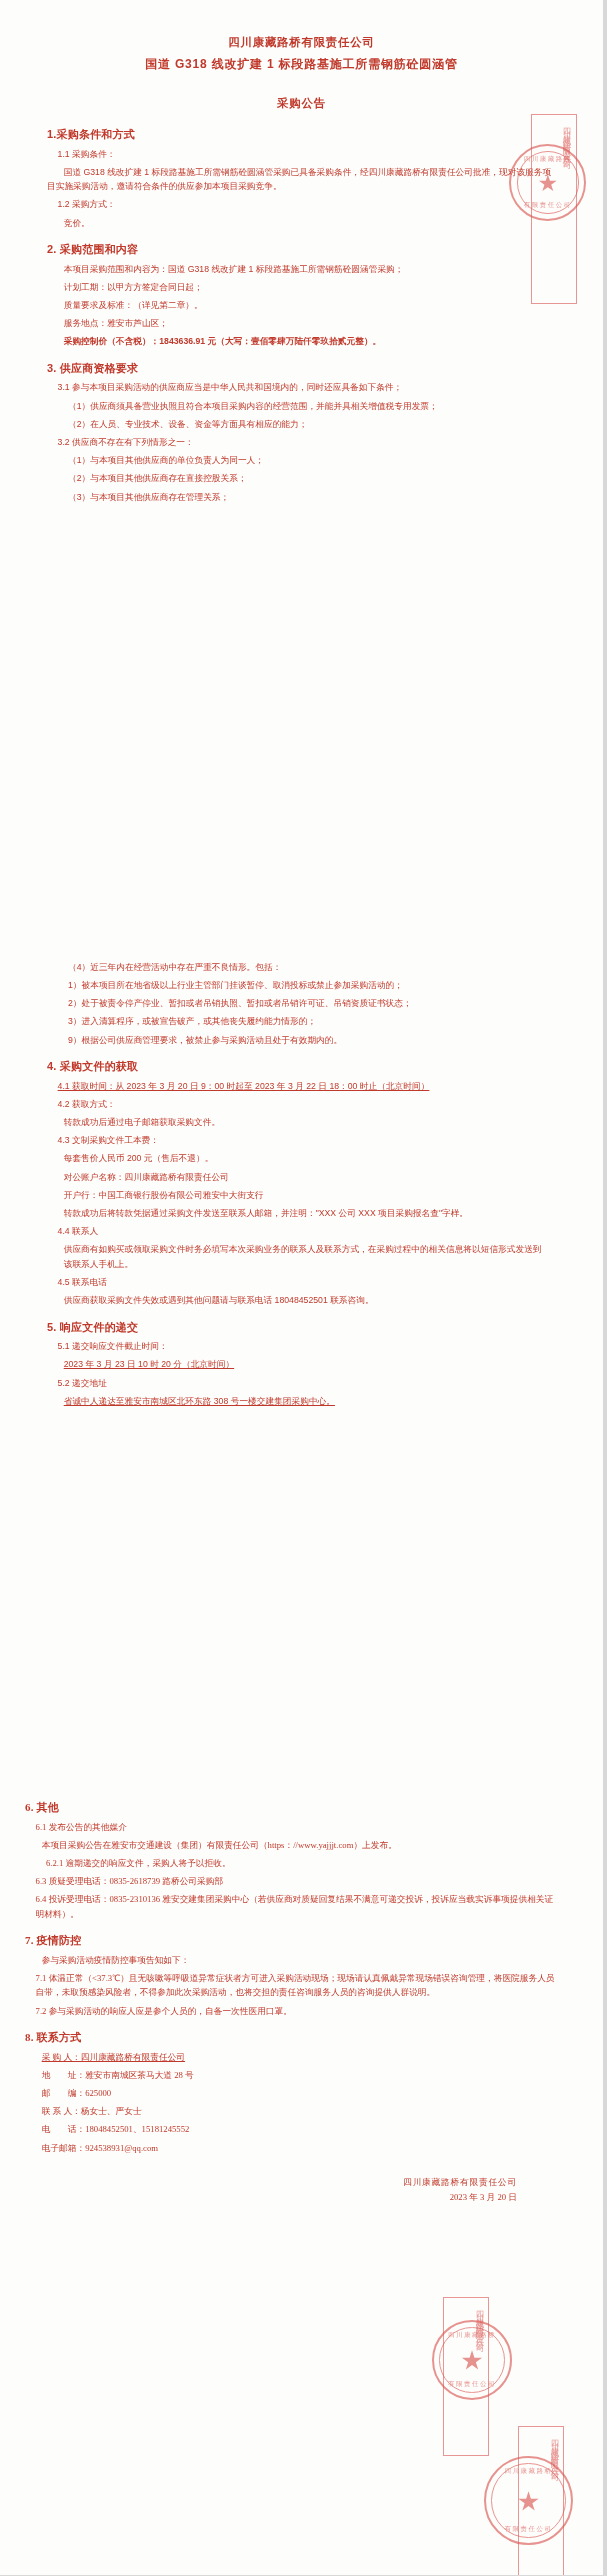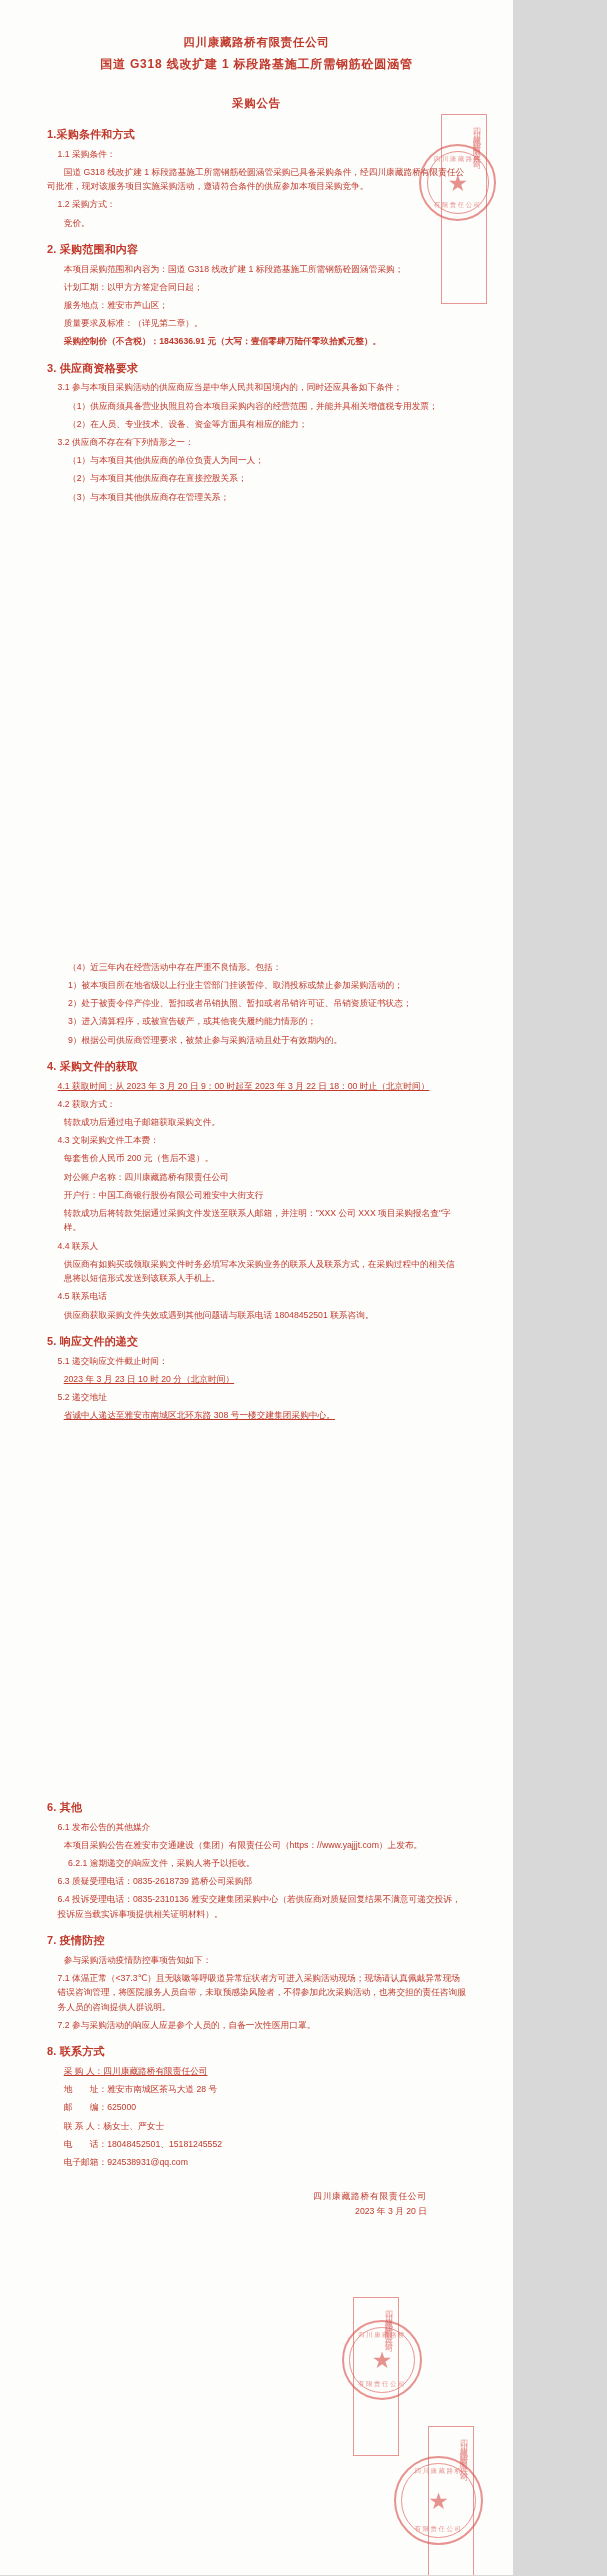--- a/index.html
+++ b/index.html
@@ -1,27 +1,27 @@
 <!DOCTYPE html>
 <html lang="zh" style="font-size:12px"><head>
 <meta charset="utf-8">
 <style>
   html,body{margin:0;padding:0;background:#d8d8d8;}
   body{font-family:"Liberation Sans","DejaVu Sans",sans-serif;}
   .page-wrap{width:607px;margin:0 auto;background:#d8d8d8;}
   .page{
     position:relative;
-    width:513px;
+    width:603px;
     background:#fdfdfb;
     box-sizing:border-box;
     overflow:hidden;
   }
   .page.p1{height:865px;padding:32px 47px 0 47px;}
   .page.p2{height:832px;padding:91px 55px 0 47px;}
-  .page.p3{height:878px;padding:91px 47px 0 47px;}
+  .page.p3{height:878px;padding:91px 47px 0 25px;font-family:Liberation Serif, serif;}
   .gap{height:0px;background:#d8d8d8;}
 
   .doc-title{
     text-align:center;
     color:#c0392b;
     font-weight:bold;
     letter-spacing:0.8px;
   }
   .t1{font-size:11.4px;line-height:21px;}
   .t2{font-size:12px;line-height:23px;}
@@ -133,22 +133,22 @@
 
     <h2 class="sec">1.采购条件和方式</h2>
     <p class="l2">1.1 采购条件：</p>
     <p class="body">国道 G318 线改扩建 1 标段路基施工所需钢筋砼圆涵管采购已具备采购条件，经四川康藏路桥有限责任公司批准，现对该服务项目实施采购活动，邀请符合条件的供应参加本项目采购竞争。</p>
     <p class="l2">1.2 采购方式：</p>
     <p class="ind">竞价。</p>
 
     <h2 class="sec">2. 采购范围和内容</h2>
     <p class="body">本项目采购范围和内容为：国道 G318 线改扩建 1 标段路基施工所需钢筋砼圆涵管采购；</p>
     <p class="ind">计划工期：以甲方方签定合同日起；</p>
+    <p class="ind">质量要求及标准：（详见第二章）。</p>
     <p class="ind">服务地点：雅安市芦山区；</p>
-    <p class="ind">质量要求及标准：（详见第二章）。</p>
     <p class="ind bold">采购控制价（不含税）：1843636.91 元（大写：壹佰零肆万陆仟零玖拾贰元整）。</p>
 
     <h2 class="sec">3. 供应商资格要求</h2>
     <p class="l2">3.1 参与本项目采购活动的供应商应当是中华人民共和国境内的，同时还应具备如下条件；</p>
     <p class="l3">（1）供应商须具备营业执照且符合本项目采购内容的经营范围，并能并具相关增值税专用发票；</p>
     <p class="l3">（2）在人员、专业技术、设备、资金等方面具有相应的能力；</p>
     <p class="l2">3.2 供应商不存在有下列情形之一：</p>
     <p class="l3">（1）与本项目其他供应商的单位负责人为同一人；</p>
     <p class="l3">（2）与本项目其他供应商存在直接控股关系；</p>
     <p class="l3">（3）与本项目其他供应商存在管理关系；</p>

